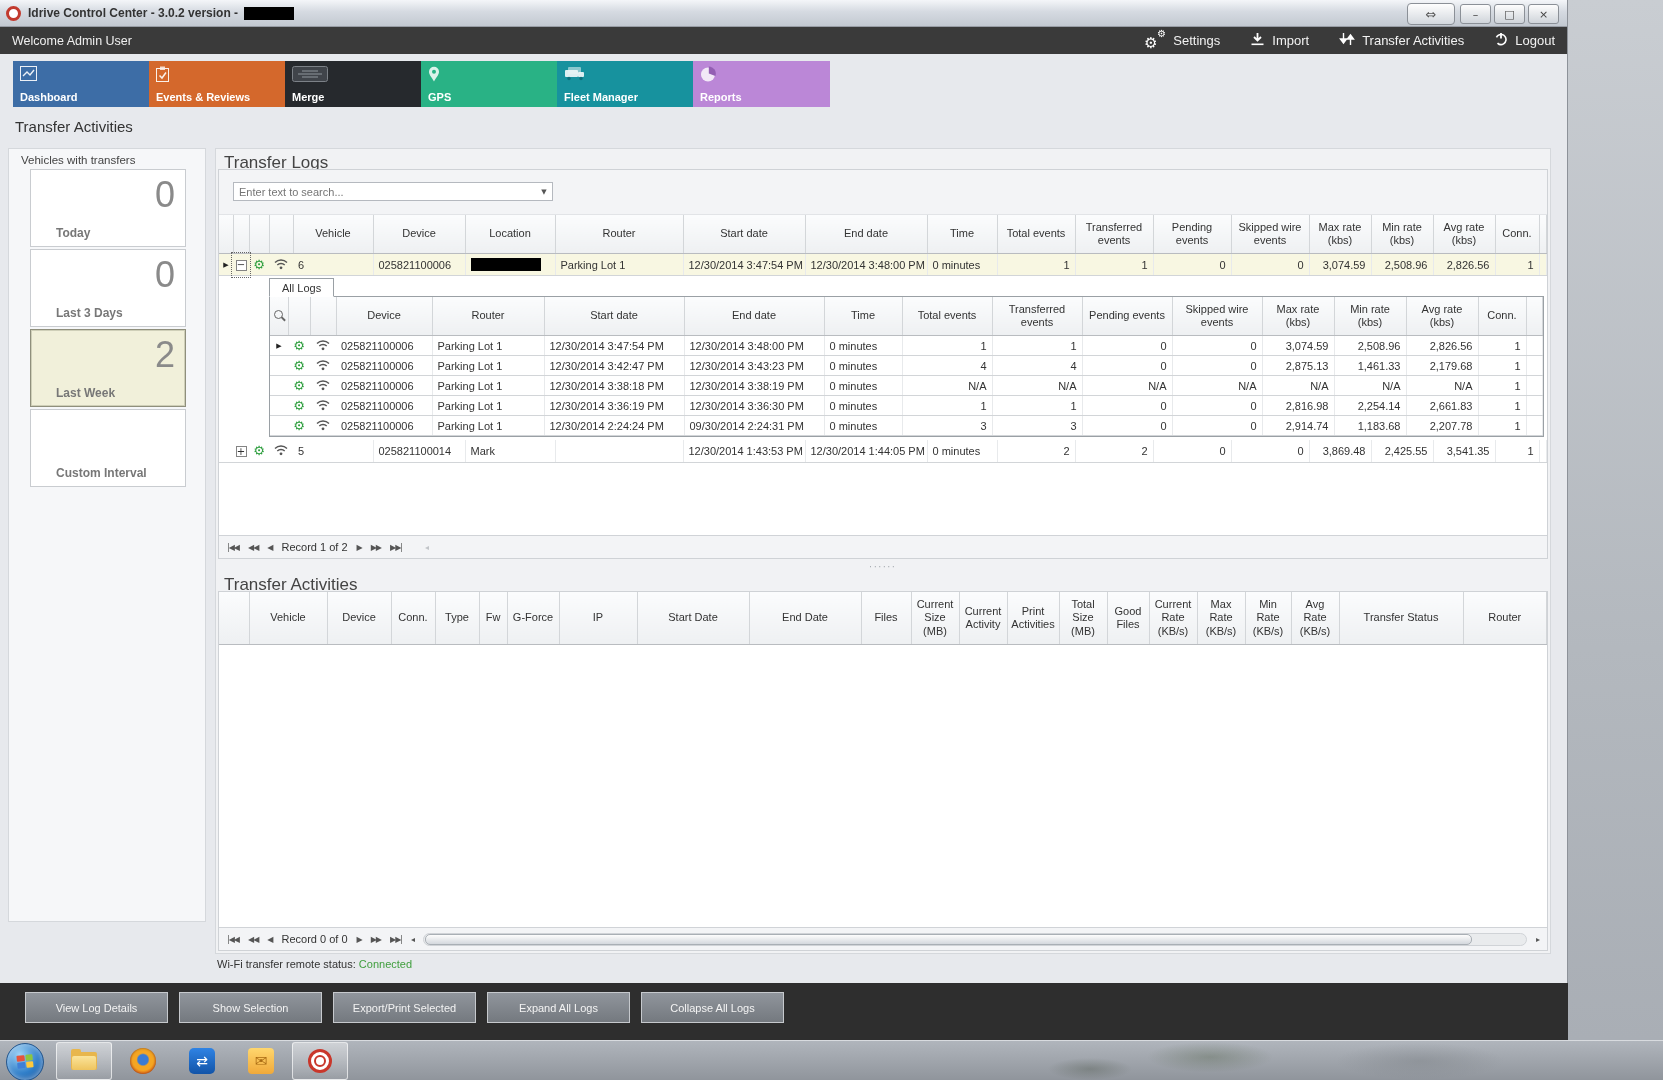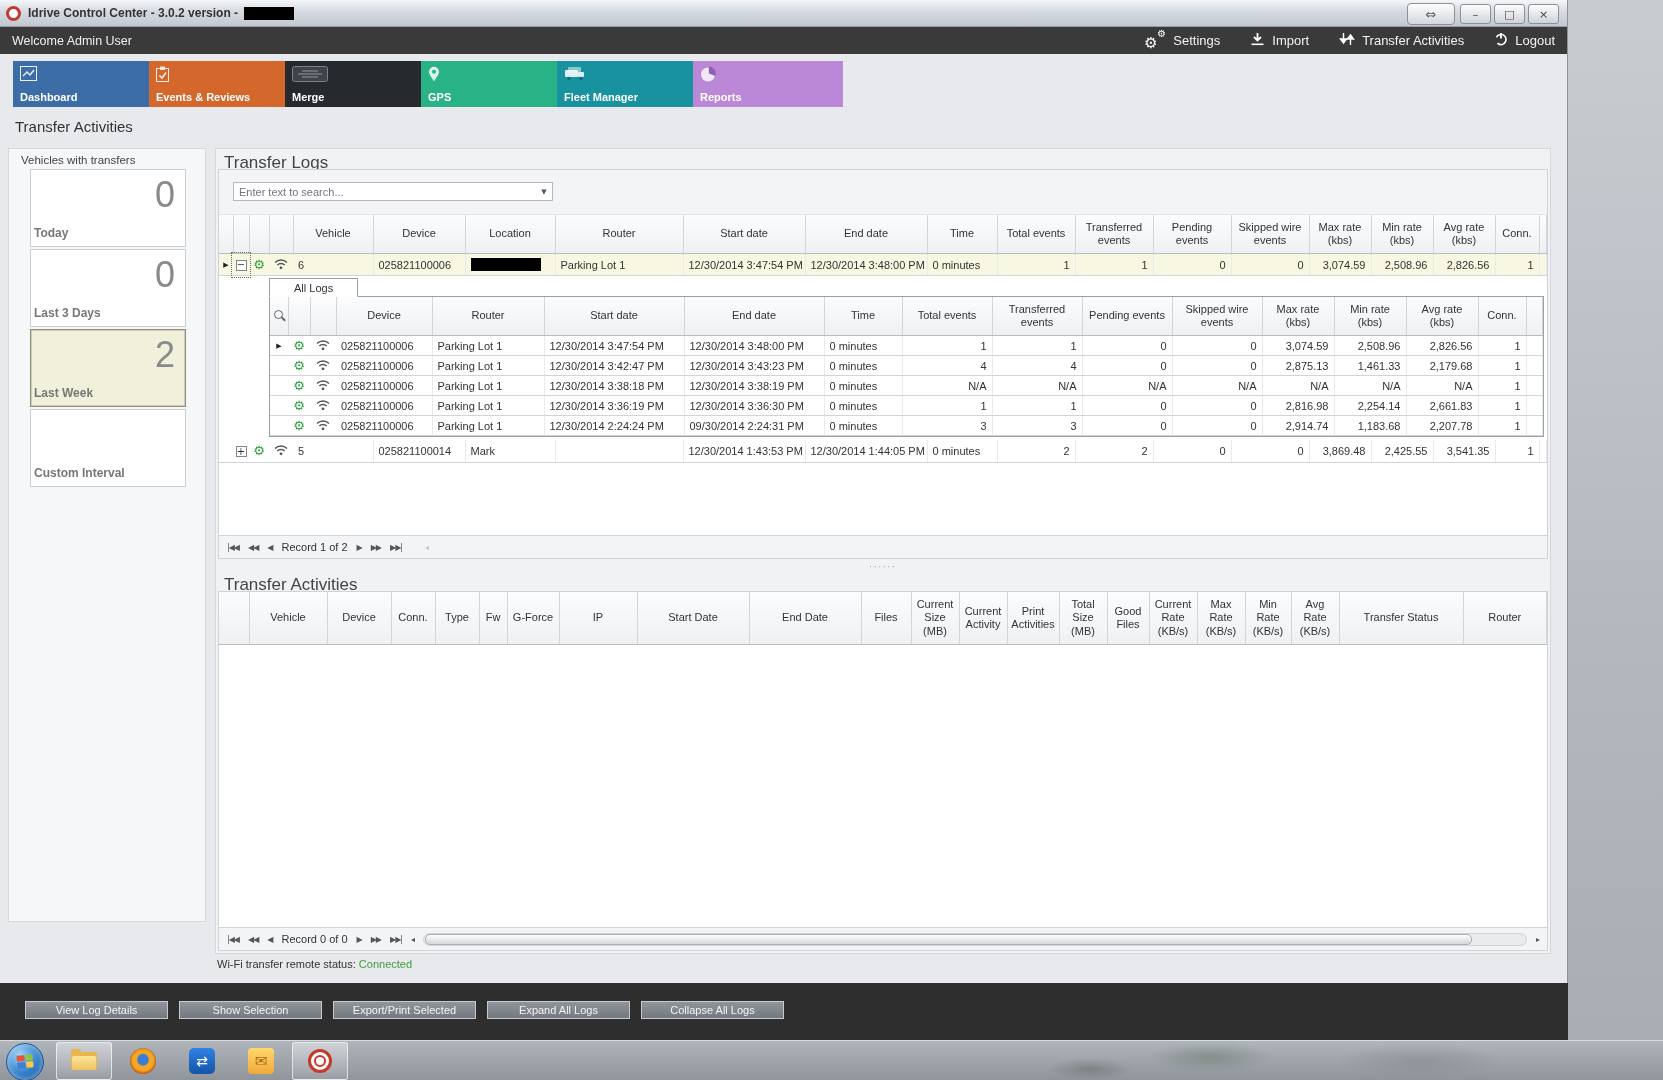--- a/index.html
+++ b/index.html
@@ -29,33 +29,33 @@
 
   .appheader{position:absolute;left:0;top:27px;width:100%;height:27px;background:#3a3a3a;
     display:flex;align-items:center;box-sizing:border-box;padding:0 12px;color:#efefef;font-size:12.5px;}
   .hspacer{flex:1;}
   .hact{display:flex;align-items:center;gap:7px;margin-left:30px;color:#f2f2f2;font-size:13px;cursor:default;}
   .gears{position:relative;width:22px;height:18px;}
   .gears .g1{position:absolute;left:0;bottom:-2px;font-size:15px;color:#fff;}
   .gears .g2{position:absolute;right:0;top:-4px;font-size:10px;color:#fff;}
 
   
-  .tile{position:absolute;top:61px;height:46px;width:137px;color:#fff;cursor:default;padding-left:13px;}
+  .tile{position:absolute;top:61px;height:46px;width:137px;color:#fff;cursor:default;}
   .tile .ticon{position:absolute;left:7px;top:5px;opacity:.9;}
   .tile .tlabel{position:absolute;left:7px;bottom:4px;font-size:11px;font-weight:bold;}
 
   .page-title{position:absolute;left:15px;top:118px;font-size:15px;color:#333;}
 
   
   .sidebar{position:absolute;left:8px;top:148px;width:198px;height:774px;background:#f6f7f9;
     border:1px solid #d5d8dc;box-sizing:border-box;}
   .sb-title{position:absolute;left:12px;top:5px;font-size:11.5px;color:#444;}
   .vcard{position:absolute;left:21px;width:156px;height:78px;background:#fff;border:1px solid #c9ccd0;box-sizing:border-box;}
   .vcard .num{position:absolute;top:4px;right:10px;font-size:36px;color:#8a8a8a;}
-  .vcard .lbl{position:absolute;bottom:6px;left:3px;font-size:12px;font-weight:bold;color:#777;}
+  .vcard .lbl{position:absolute;bottom:6px;left:25px;font-size:12px;font-weight:bold;color:#777;}
   .vcard.active{background:#f1f0da;border:1px solid #8f8f7c;box-shadow:inset 0 0 0 1px #cfcfb8;}
 
   
   .main{position:absolute;left:215px;top:148px;width:1336px;height:806px;background:#f1f2f4;
     border:1px solid #d5d8dc;box-sizing:border-box;}
   .grp-title{position:absolute;left:8px;font-size:17px;color:#444;}
   .tl-panel{position:absolute;left:2px;right:2px;top:20px;height:390px;background:#fff;
     border:1px solid #cfd2d6;box-sizing:border-box;display:flex;flex-direction:column;}
   .search-strip{height:44px;background:#f3f4f6;border-bottom:1px solid #e2e4e7;position:relative;flex:0 0 auto;}
   .search-wrap{position:absolute;left:14px;top:12px;width:320px;height:19px;background:#fff;
@@ -76,21 +76,21 @@
   tr.selrow td{background:#f8f7e2;}
   .gear-icon{font-family:"DejaVu Sans",sans-serif;font-size:13px;color:#2e9e3e;line-height:1;}
   .wifi-icon{display:inline-block;line-height:0;}
   .xbox{display:inline-flex;width:11px;height:11px;border:1px solid #848484;background:#fff;
     align-items:center;justify-content:center;font-size:10px;color:#333;line-height:1;box-sizing:border-box;}
   .focus-dotted{outline:1px dotted #666;outline-offset:1px;}
   th.h34{height:34px;} 
 
   .detail-wrap{margin-left:50px;margin-right:3px;margin-top:2px;flex:0 0 auto;}
   .alltab{display:inline-block;position:relative;z-index:2;margin-bottom:-1px;background:#fff;
-    border:1px solid #9aa0a5;border-bottom:1px solid #fff;padding:3px 24px 2px;font-size:11px;color:#333;}
+    border:1px solid #9aa0a5;border-bottom:1px solid #fff;padding:3px 12px 2px;font-size:11px;color:#333;}
   .sub-box{border:1px solid #9aa0a5;}
   .mag{width:7px;height:7px;border:1.5px solid #666;border-radius:50%;position:relative;display:inline-block;}
   .mag::after{content:"";position:absolute;width:5px;height:1.5px;background:#666;transform:rotate(45deg);right:-4px;bottom:-1px;}
 
   .fillwhite{flex:1;background:#fff;}
   .recnav{height:22px;background:#f3f4f6;border-top:1px solid #d0d3d7;display:flex;align-items:center;
     padding:0 8px;gap:9px;font-size:11px;color:#333;flex:0 0 auto;}
   .vcr{font-family:"DejaVu Sans",sans-serif;font-size:8px;color:#555;letter-spacing:-1px;cursor:default;}
   .ghost{color:#c2c5c9;margin-left:14px;}
   .hsb-track{flex:1;height:13px;background:#e9ebed;border:1px solid #d0d3d7;border-radius:7px;
@@ -102,21 +102,21 @@
 
   .ta-panel{position:absolute;left:2px;right:2px;top:442px;height:360px;background:#fff;
     border:1px solid #cfd2d6;box-sizing:border-box;display:flex;flex-direction:column;}
   .gridTA th{height:48px;font-size:11px;}
 
   .status-line{position:absolute;left:217px;top:958px;font-size:11px;color:#333;}
   .status-line b{font-weight:normal;}
 
   
   .footer{position:absolute;left:0;top:983px;width:1568px;height:57px;background:#2e2e2e;}
-  .fbtn{position:absolute;top:18px;width:143px;height:18px;color:#f3f3f3;font-size:11px;
+  .fbtn{position:absolute;top:9px;width:143px;height:31px;color:#f3f3f3;font-size:11px;
     background:linear-gradient(#90959c,#74797f);border:1px solid #c6c9cd;
     display:flex;align-items:center;justify-content:center;box-sizing:border-box;cursor:default;}
 
   
   .taskbar{position:absolute;left:0;top:1040px;width:1663px;height:40px;
     background:
       radial-gradient(90px 22px at 1210px 40%, rgba(80,95,70,.35), transparent 70%),
       radial-gradient(60px 16px at 1090px 70%, rgba(60,70,55,.3), transparent 70%),
       radial-gradient(120px 26px at 1420px 50%, rgba(120,125,130,.4), transparent 70%),
       linear-gradient(180deg,#b0b5bc,#8f949b);

